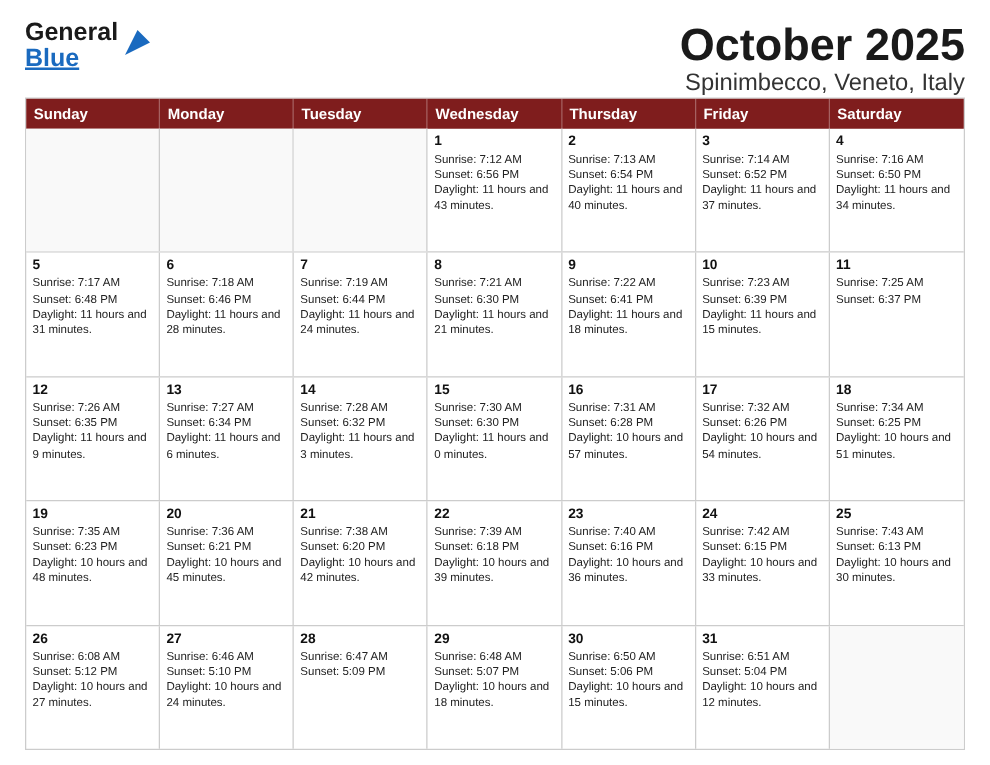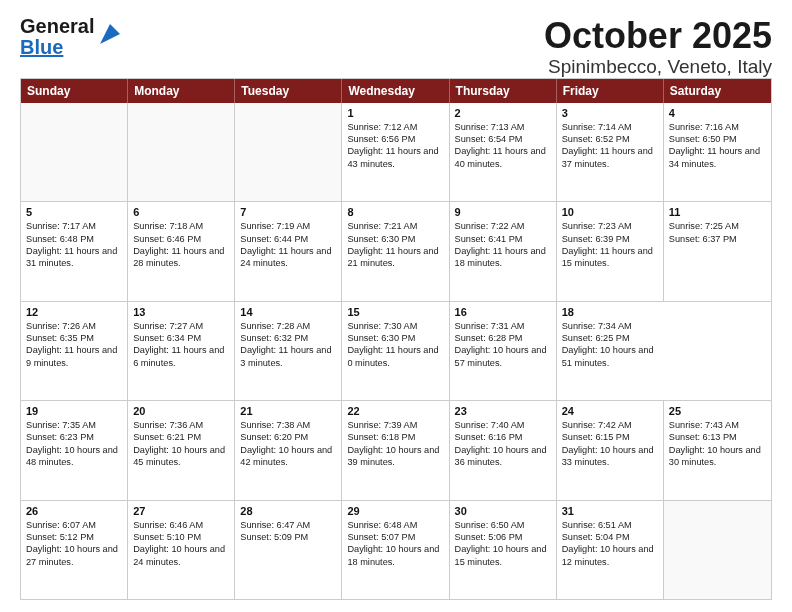--- a/index.html
+++ b/index.html
@@ -224,20 +224,26 @@
             <div class="cell-line">Sunset: 6:30 PM</div>
             <div class="cell-line">Daylight: 11 hours and 0 minutes.</div>
           </div>
           <div class="cal-cell">
             <div class="day-num">16</div>
             <div class="cell-line">Sunrise: 7:31 AM</div>
             <div class="cell-line">Sunset: 6:28 PM</div>
             <div class="cell-line">Daylight: 10 hours and 57 minutes.</div>
           </div>
           <div class="cal-cell">
+            <div class="day-num">17</div>
+            <div class="cell-line">Sunrise: 7:32 AM</div>
+            <div class="cell-line">Sunset: 6:26 PM</div>
+            <div class="cell-line">Daylight: 10 hours and 54 minutes.</div>
+          </div>
+          <div class="cal-cell">
             <div class="day-num">18</div>
             <div class="cell-line">Sunrise: 7:34 AM</div>
             <div class="cell-line">Sunset: 6:25 PM</div>
             <div class="cell-line">Daylight: 10 hours and 51 minutes.</div>
           </div>
         </div>
         <div class="cal-row">
           <div class="cal-cell">
             <div class="day-num">19</div>
             <div class="cell-line">Sunrise: 7:35 AM</div>
@@ -277,21 +283,21 @@
           <div class="cal-cell">
             <div class="day-num">25</div>
             <div class="cell-line">Sunrise: 7:43 AM</div>
             <div class="cell-line">Sunset: 6:13 PM</div>
             <div class="cell-line">Daylight: 10 hours and 30 minutes.</div>
           </div>
         </div>
         <div class="cal-row">
           <div class="cal-cell">
             <div class="day-num">26</div>
-            <div class="cell-line">Sunrise: 6:07 AM</div>
+            <div class="cell-line">Sunrise: 6:08 AM</div>
             <div class="cell-line">Sunset: 5:12 PM</div>
             <div class="cell-line">Daylight: 10 hours and 27 minutes.</div>
           </div>
           <div class="cal-cell">
             <div class="day-num">27</div>
             <div class="cell-line">Sunrise: 6:46 AM</div>
             <div class="cell-line">Sunset: 5:10 PM</div>
             <div class="cell-line">Daylight: 10 hours and 24 minutes.</div>
           </div>
           <div class="cal-cell">

